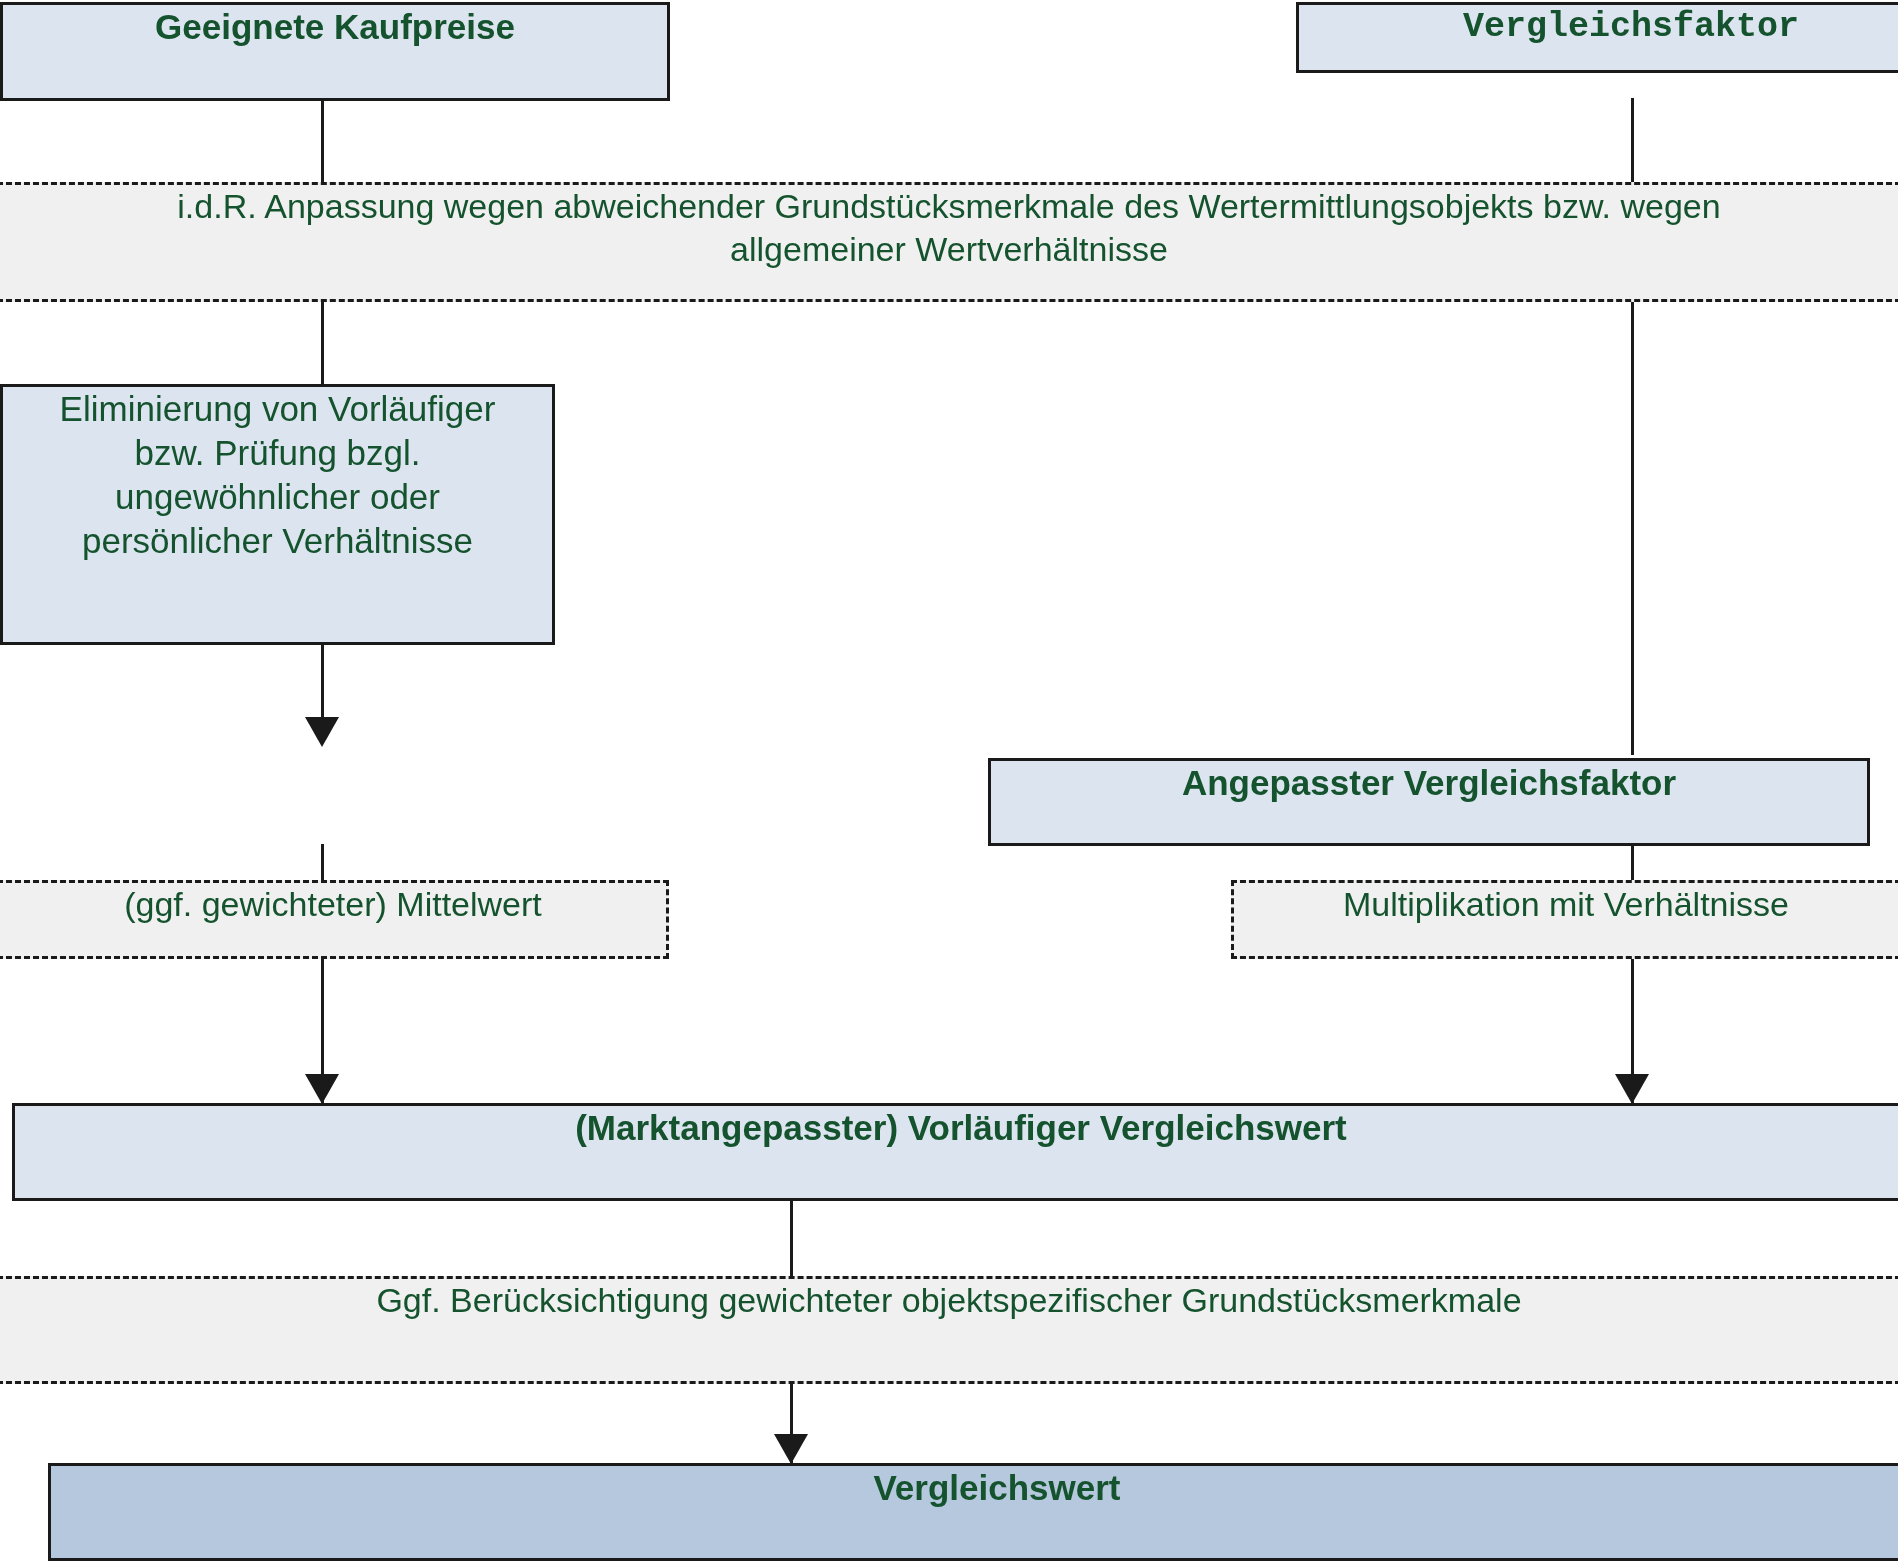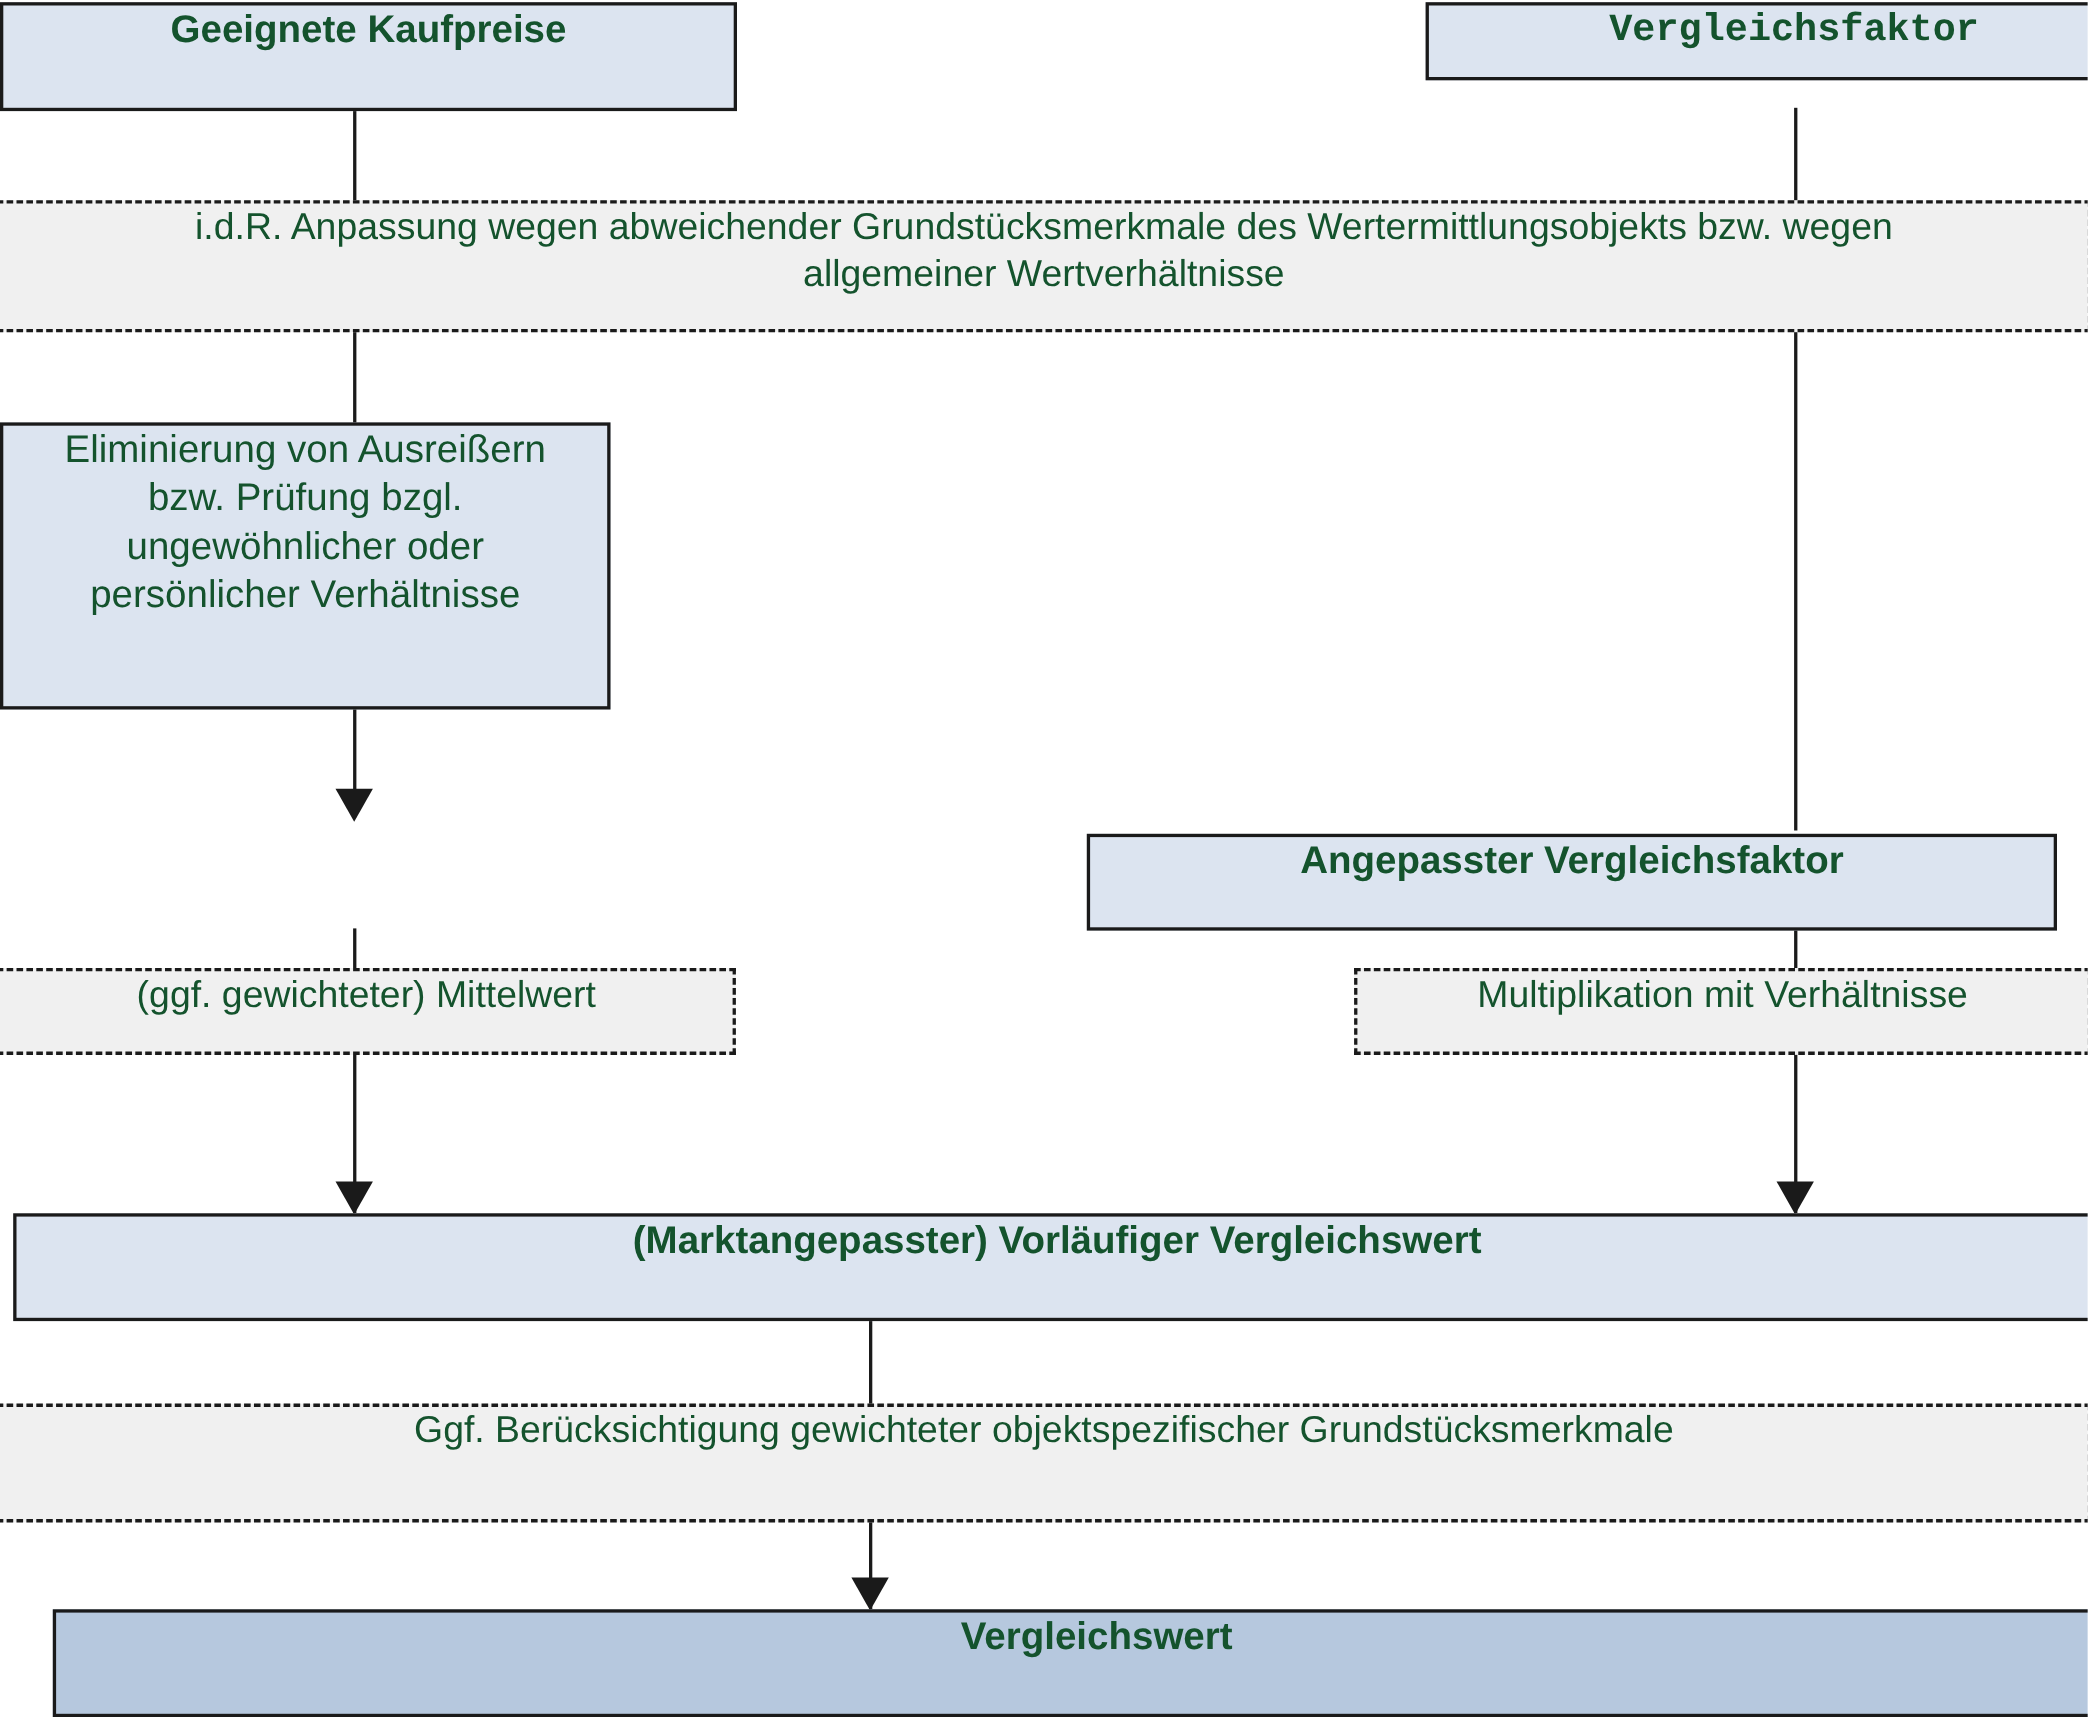--- a/index.html
+++ b/index.html
@@ -100,21 +100,21 @@
 
   <div class="node box" style="left: 1296px; top: 2.39785px; width: 670px; height: 71px; font-family: Liberation Mono, monospace;">
     <span class="txt">Vergleichsfaktor</span>
   </div>
 
   <div class="node dashed" style="left: -3px; top: 182.237px; width: 1904px; height: 119.892px;">
     <span class="txt" style="max-width:1640px;">i.d.R. Anpassung wegen abweichender Grundstücksmerkmale des Wertermittlungsobjekts bzw. wegen allgemeiner Wertverhältnisse</span>
   </div>
 
   <div class="node box plain" style="left: 0px; top: 383.656px; width: 555px; height: 261.366px;">
-    <span class="txt" style="max-width:445px;">Eliminierung von Ausreißern bzw. Prüfung bzgl. ungewöhnlicher oder persönlicher Verhältnisse</span>
+    <span class="txt" style="max-width:445px;">Eliminierung von Vorläufiger bzw. Prüfung bzgl. ungewöhnlicher oder persönlicher Verhältnisse</span>
   </div>
 
 
   <div class="node box" style="left: 988px; top: 757.72px; width: 882px; height: 88.7204px;">
     <span class="txt">Angepasster Vergleichsfaktor</span>
   </div>
 
   <div class="node dashed" style="left: -3px; top: 880.011px; width: 672px; height: 79.129px;">
     <span class="txt">(ggf. gewichteter) Mittelwert</span>
   </div>

